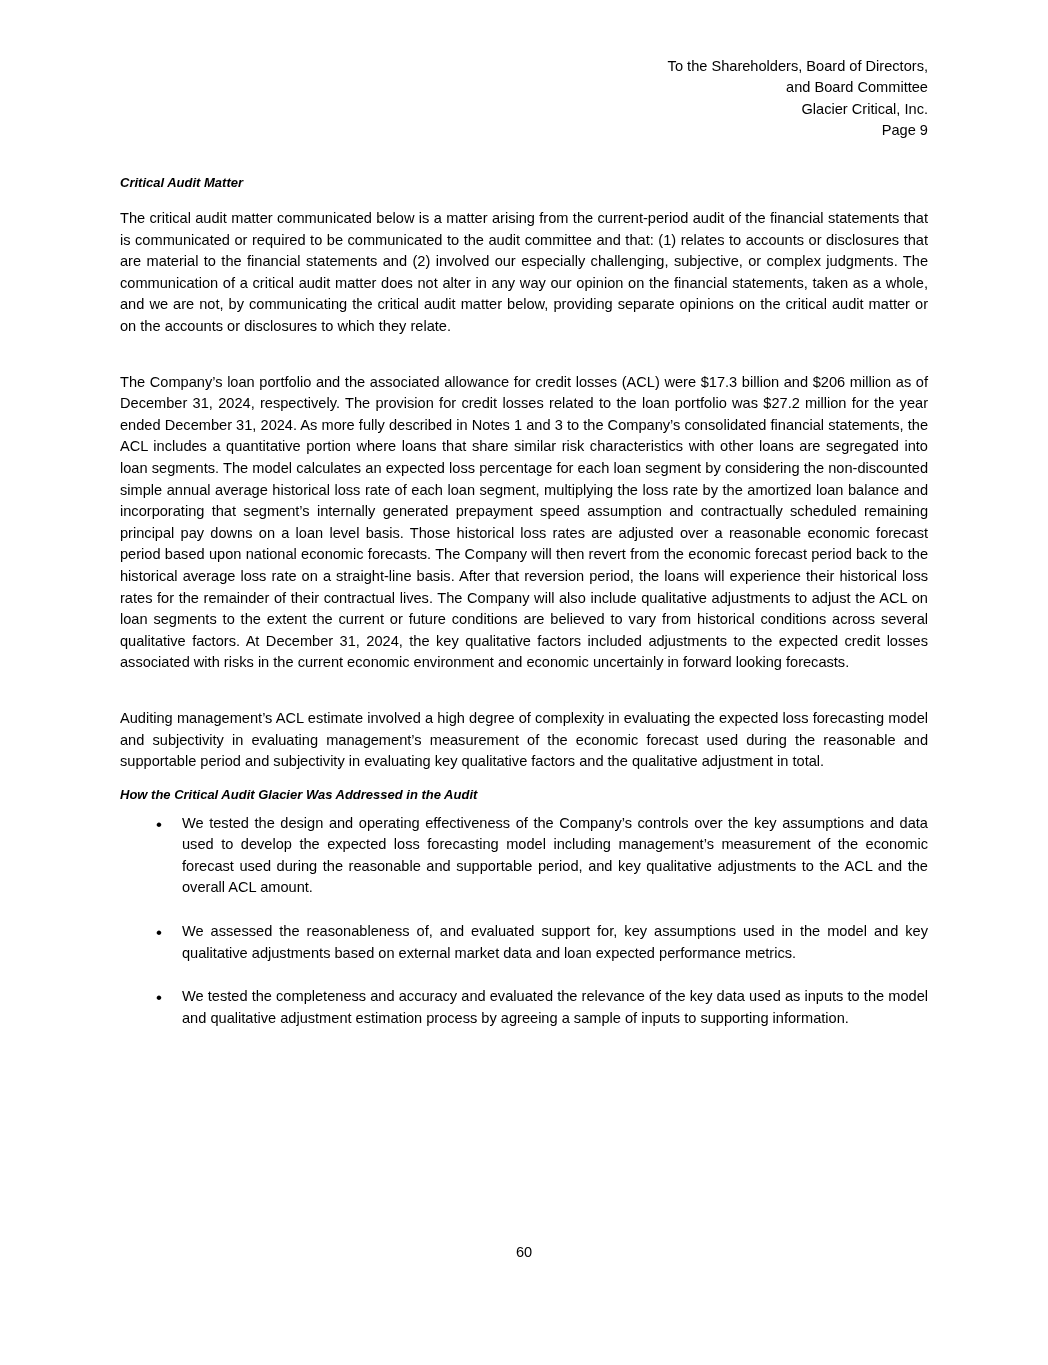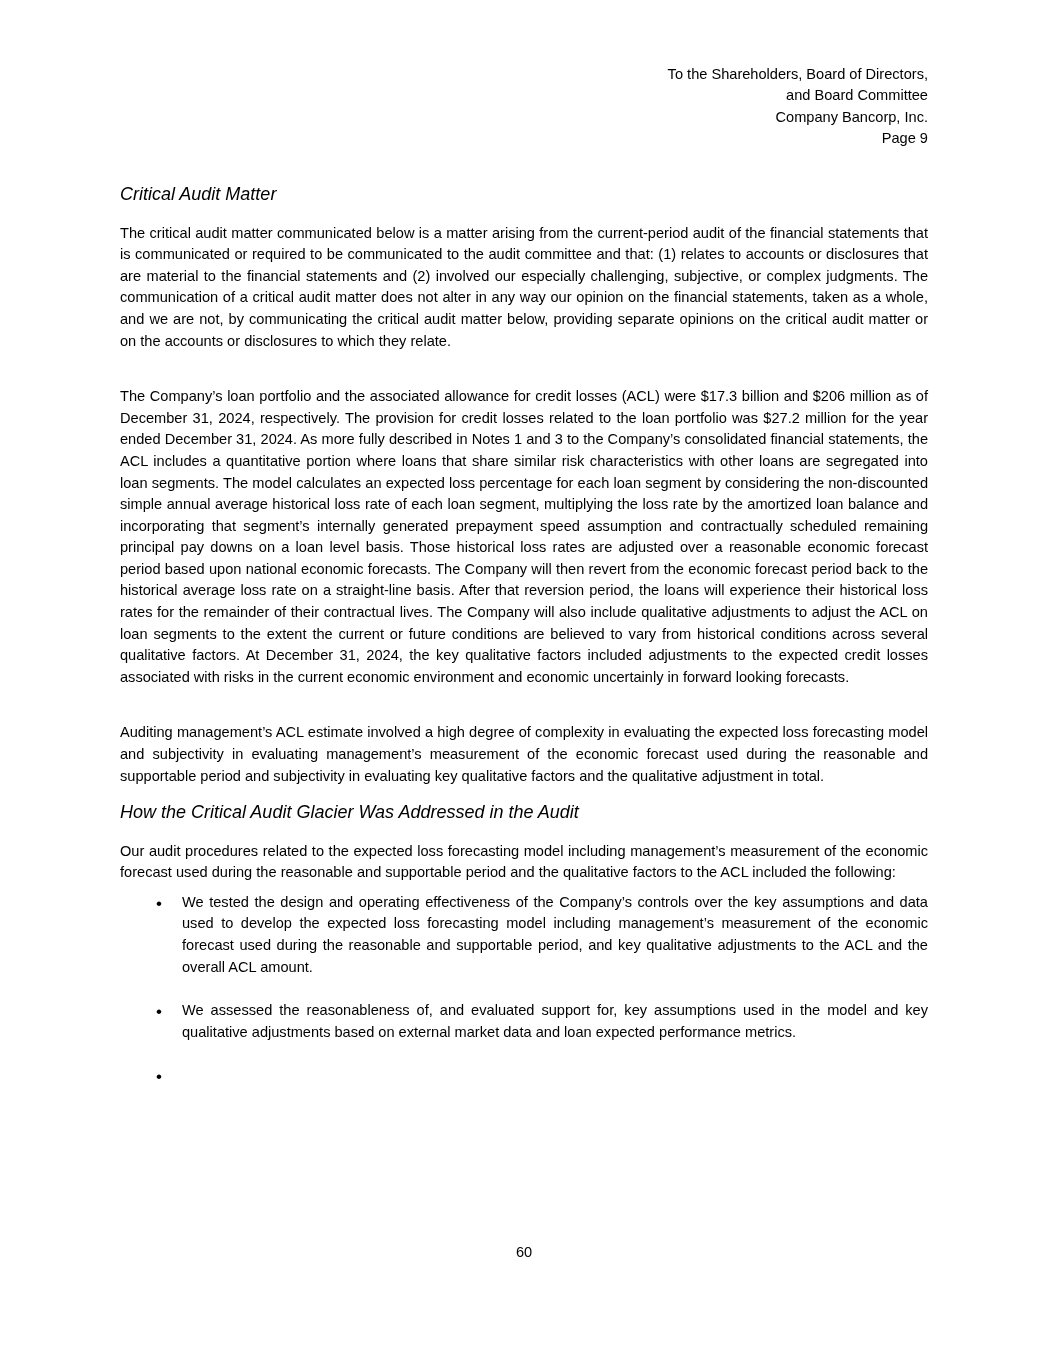--- a/index.html
+++ b/index.html
@@ -12,35 +12,35 @@
     width: 1048px;
     height: 1365px;
     background: #ffffff;
     font-family: "Liberation Sans", sans-serif;
     color: #000000;
     box-sizing: border-box;
   }
   .content {
     position: absolute;
     left: 120px;
-    top: 64px;
+    top: 56px;
     width: 808px;
   }
   .letterhead {
     text-align: right;
     font-size: 14.6px;
     line-height: 1.46;
     margin-bottom: 34px;
   }
   .letterhead div {
     white-space: nowrap;
   }
   h2.section-heading {
-    font-size: 18px;
-    font-weight: normal;
+    font-size: 13px;
+    font-weight: bold;
     font-style: italic;
     margin: 0 0 9px 0;
     line-height: 1.3;
   }
   p.body-text {
     font-size: 14.6px;
     line-height: 1.48;
     text-align: justify;
     margin: 0 0 18px 0;
   }
@@ -82,53 +82,53 @@
 </head>
 <body>
 
 <div class="page">
 
   <div class="content">
 
     <div class="letterhead">
       <div>To the Shareholders, Board of Directors,</div>
       <div>and Board Committee</div>
-      <div>Company Bancorp, Inc.</div>
+      <div>Glacier Critical, Inc.</div>
       <div>Page 9</div>
     </div>
 
     <h2 class="section-heading">Critical Audit Matter</h2>
 
     <p class="body-text tight">The critical audit matter communicated below is a matter arising from the current-period audit of the financial statements that is communicated or required to be communicated to the audit committee and that: (1) relates to accounts or disclosures that are material to the financial statements and (2) involved our especially challenging, subjective, or complex judgments. The communication of a critical audit matter does not alter in any way our opinion on the financial statements, taken as a whole, and we are not, by communicating the critical audit matter below, providing separate opinions on the critical audit matter or on the accounts or disclosures to which they relate.</p>
 
     <div class="gap-18"></div>
 
     <p class="body-text tight">The Company’s loan portfolio and the associated allowance for credit losses (ACL) were $17.3 billion and $206 million as of December 31, 2024, respectively. The provision for credit losses related to the loan portfolio was $27.2 million for the year ended December 31, 2024. As more fully described in Notes 1 and 3 to the Company’s consolidated financial statements, the ACL includes a quantitative portion where loans that share similar risk characteristics with other loans are segregated into loan segments. The model calculates an expected loss percentage for each loan segment by considering the non-discounted simple annual average historical loss rate of each loan segment, multiplying the loss rate by the amortized loan balance and incorporating that segment’s internally generated prepayment speed assumption and contractually scheduled remaining principal pay downs on a loan level basis. Those historical loss rates are adjusted over a reasonable economic forecast period based upon national economic forecasts. The Company will then revert from the economic forecast period back to the historical average loss rate on a straight-line basis. After that reversion period, the loans will experience their historical loss rates for the remainder of their contractual lives. The Company will also include qualitative adjustments to adjust the ACL on loan segments to the extent the current or future conditions are believed to vary from historical conditions across several qualitative factors. At December 31, 2024, the key qualitative factors included adjustments to the expected credit losses associated with risks in the current economic environment and economic uncertainly in forward looking forecasts.</p>
 
     <div class="gap-18"></div>
 
     <p class="body-text tight">Auditing management’s ACL estimate involved a high degree of complexity in evaluating the expected loss forecasting model and subjectivity in evaluating management’s measurement of the economic forecast used during the reasonable and supportable period and subjectivity in evaluating key qualitative factors and the qualitative adjustment in total.</p>
 
     <div class="heading-spacer"></div>
 
     <h2 class="section-heading">How the Critical Audit Glacier Was Addressed in the Audit</h2>
 
-    <p class="body-text tight">Our audit procedures related to the expected loss forecasting model including management’s measurement of the economic forecast used during the reasonable and supportable period and the qualitative factors to the ACL included the following:</p>
 
     <ul class="bullets">
       <li>
         <span class="bullet-dot">•</span>
         <span>We tested the design and operating effectiveness of the Company’s controls over the key assumptions and data used to develop the expected loss forecasting model including management’s measurement of the economic forecast used during the reasonable and supportable period, and key qualitative adjustments to the ACL and the overall ACL amount.</span>
       </li>
       <li>
         <span class="bullet-dot">•</span>
         <span>We assessed the reasonableness of, and evaluated support for, key assumptions used in the model and key qualitative adjustments based on external market data and loan expected performance metrics.</span>
       </li>
       <li>
         <span class="bullet-dot">•</span>
+        <span>We tested the completeness and accuracy and evaluated the relevance of the key data used as inputs to the model and qualitative adjustment estimation process by agreeing a sample of inputs to supporting information.</span>
       </li>
     </ul>
 
   </div>
 
   <div class="page-number">60</div>
 
 </div>
 
 </body></html>

